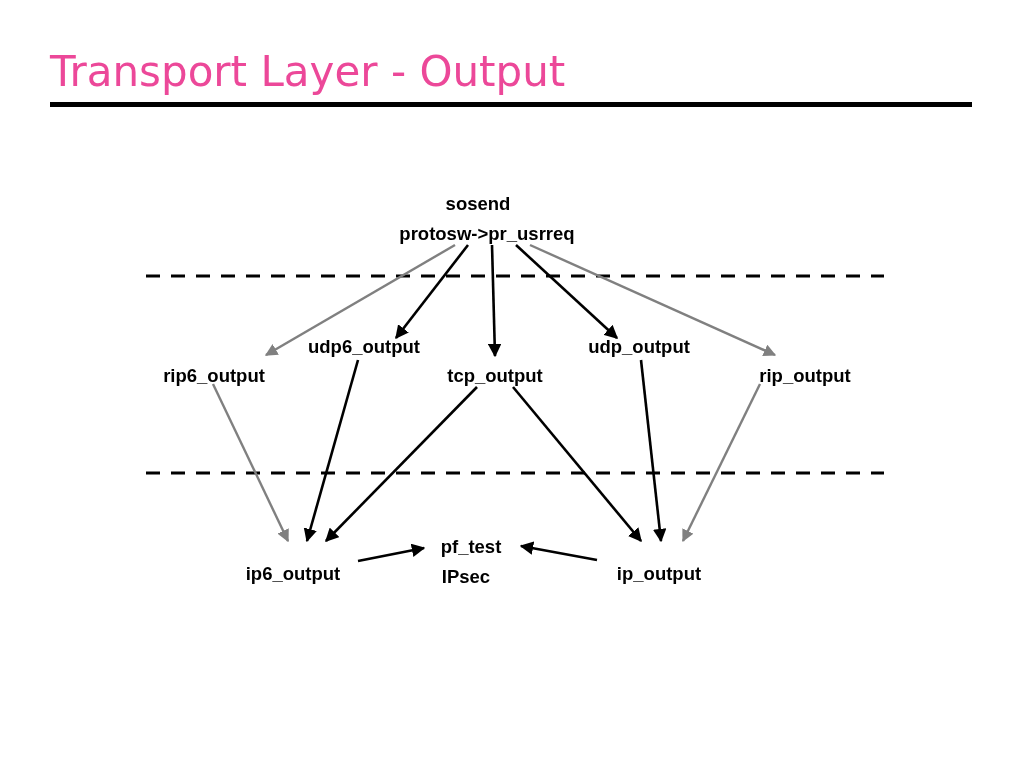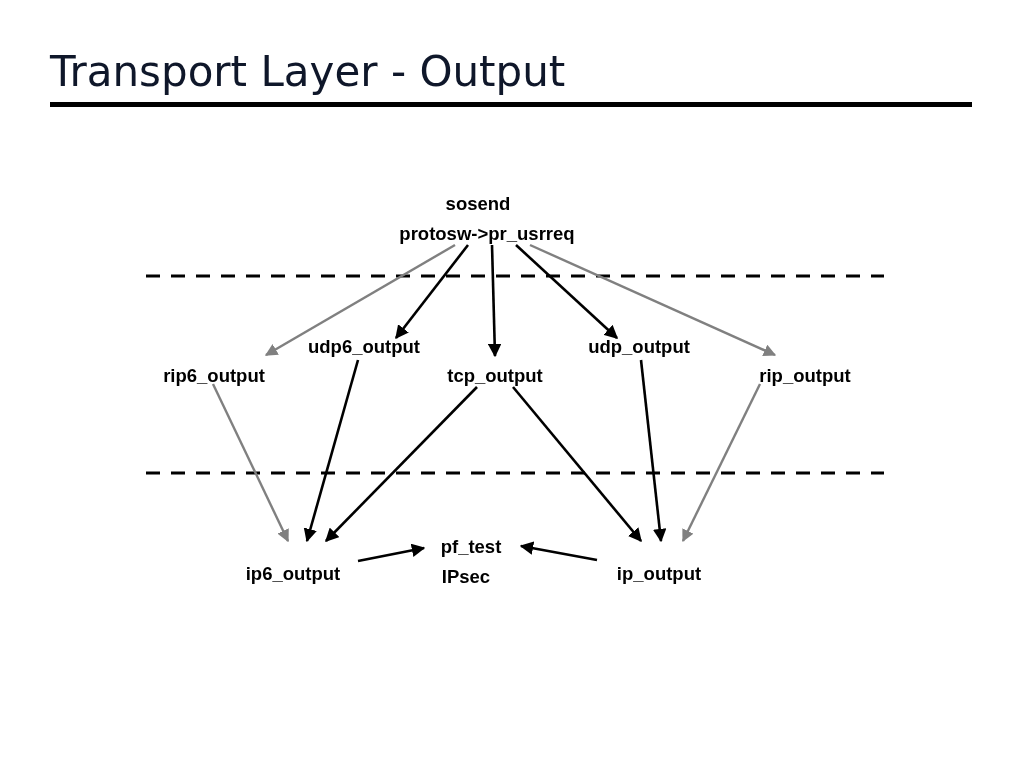--- a/index.html
+++ b/index.html
@@ -25,21 +25,21 @@
   #title-block {
     position: absolute;
     left: 50px;
     top: 48px;
     width: 922px;
   }
   #slide-title {
     font-family: "DejaVu Sans", sans-serif;
     font-size: 42px;
     font-weight: 400;
-    color: #0f172a;
+    color: #ec4899;
     line-height: 1.14;
     letter-spacing: 0px;
     white-space: nowrap;
   }
   #title-rule {
     margin-top: 6px;
     width: 922px;
     height: 5px;
     background: #000000;
   }

